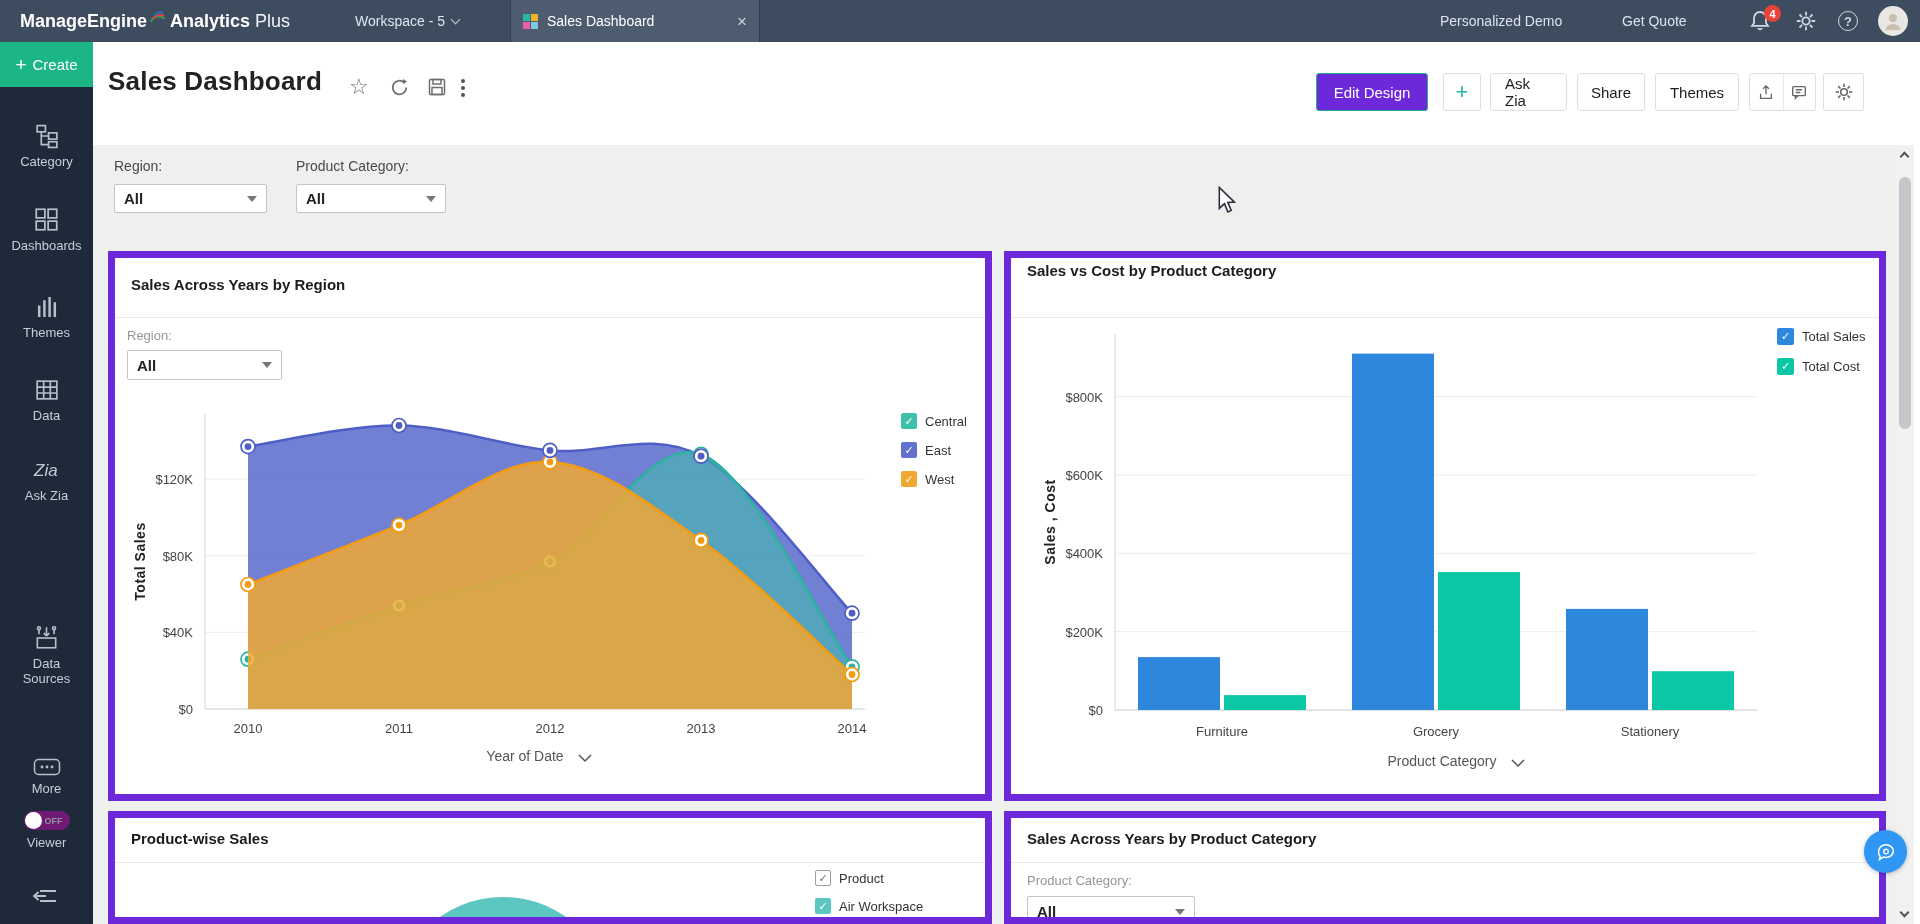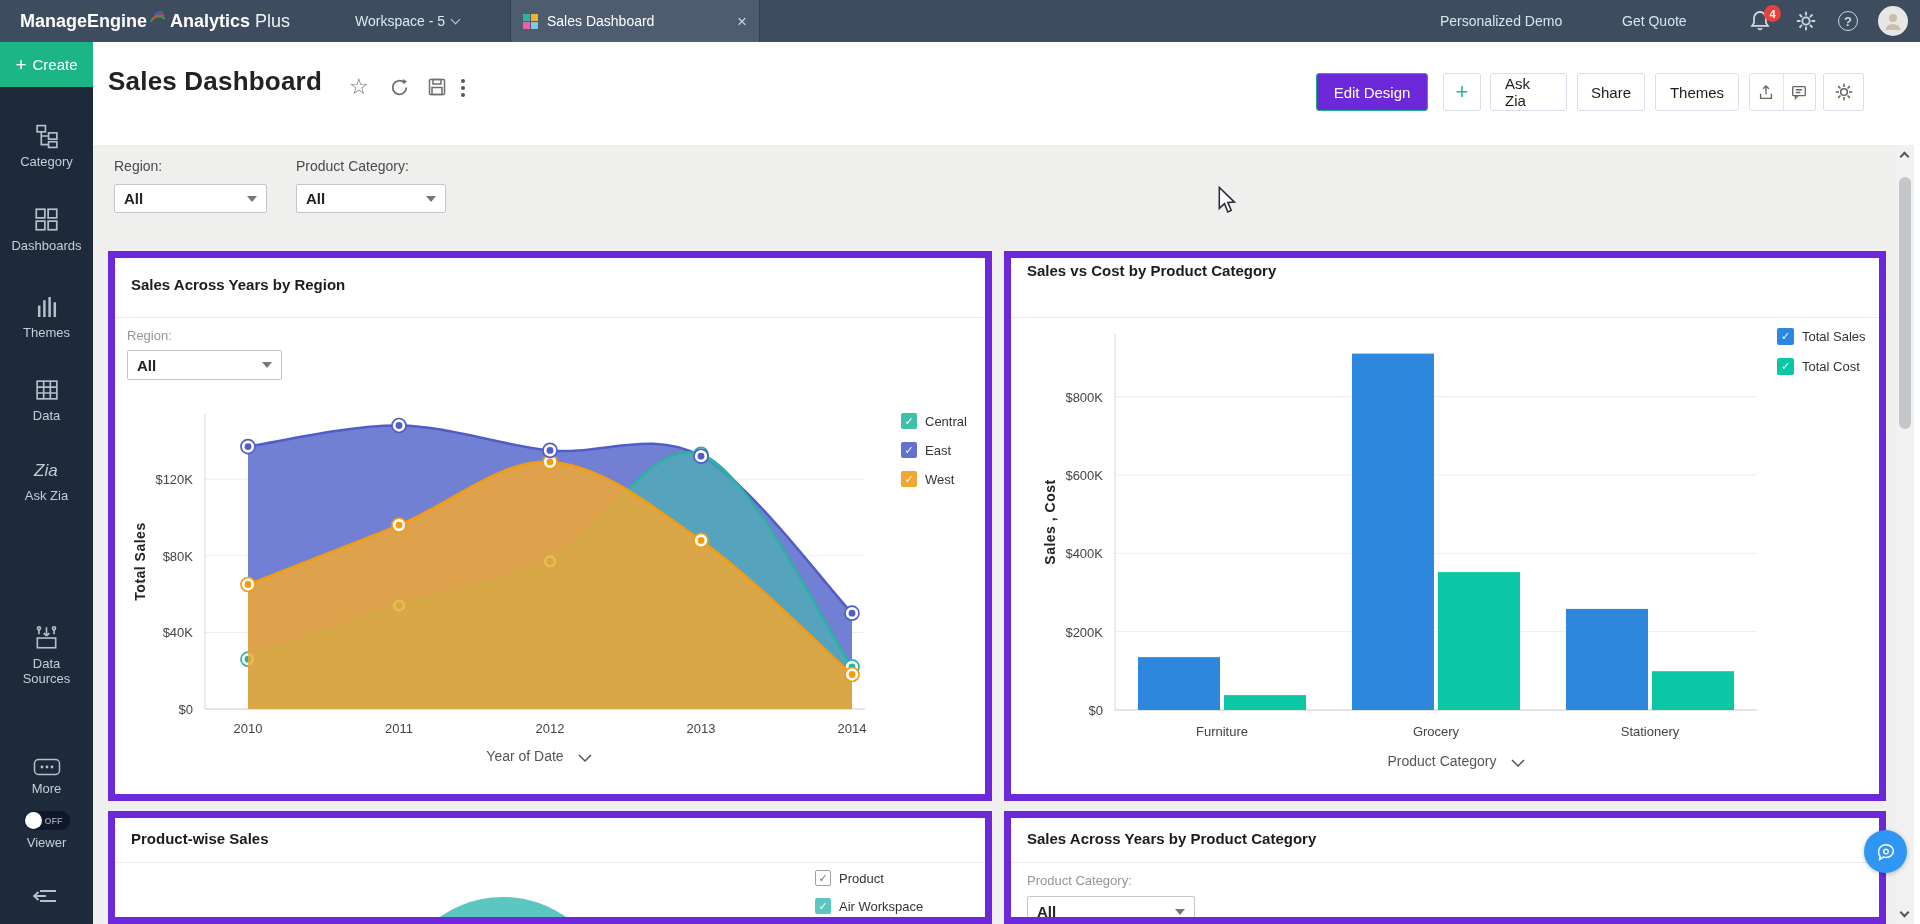--- a/index.html
+++ b/index.html
@@ -28,21 +28,21 @@
     font-size:13px;display:flex;align-items:center;justify-content:center;font-weight:bold}
 
   
   .sidebar{left:0;top:42px;width:93px;height:882px;background:#1e2939}
   .create{left:0;top:42px;width:93px;height:45px;background:#1bb586;color:#fff;font-size:15px;
     display:flex;align-items:center;justify-content:center;gap:6px;cursor:pointer}
   .create .pl{font-size:19px;font-weight:300}
   .sitem{left:0;width:93px;display:flex;flex-direction:column;align-items:center;gap:5px;color:#c7cdd7;
     font-size:13px;text-align:center;cursor:pointer;line-height:15px}
   .sitem svg{display:block}
-  .toggle{width:46px;height:19px;border-radius:10px;background:#0f172a;position:relative}
+  .toggle{width:46px;height:19px;border-radius:10px;background:#701a75;position:relative}
   .toggle .knob{position:absolute;left:1px;top:1px;width:17px;height:17px;border-radius:50%;background:#fff}
   .toggle .st{position:absolute;right:7px;top:3px;font-size:9px;color:#8d949c;font-weight:bold}
 
   
   .hdr{left:93px;top:42px;width:1827px;height:103px;background:#fff}
   .title{left:108px;top:66px;font-size:26px;font-weight:bold;color:#222;letter-spacing:.2px}
   .hicon{top:74px;color:#6f6f6f;cursor:pointer}
   .kebab{display:flex;flex-direction:column;gap:3px}
   .kebab i{width:4px;height:4px;border-radius:50%;background:#555}
   .btn{top:73px;height:38px;background:#fff;border:1px solid #d9dfe8;border-radius:3px;font-size:15px;color:#1c1c1c;

